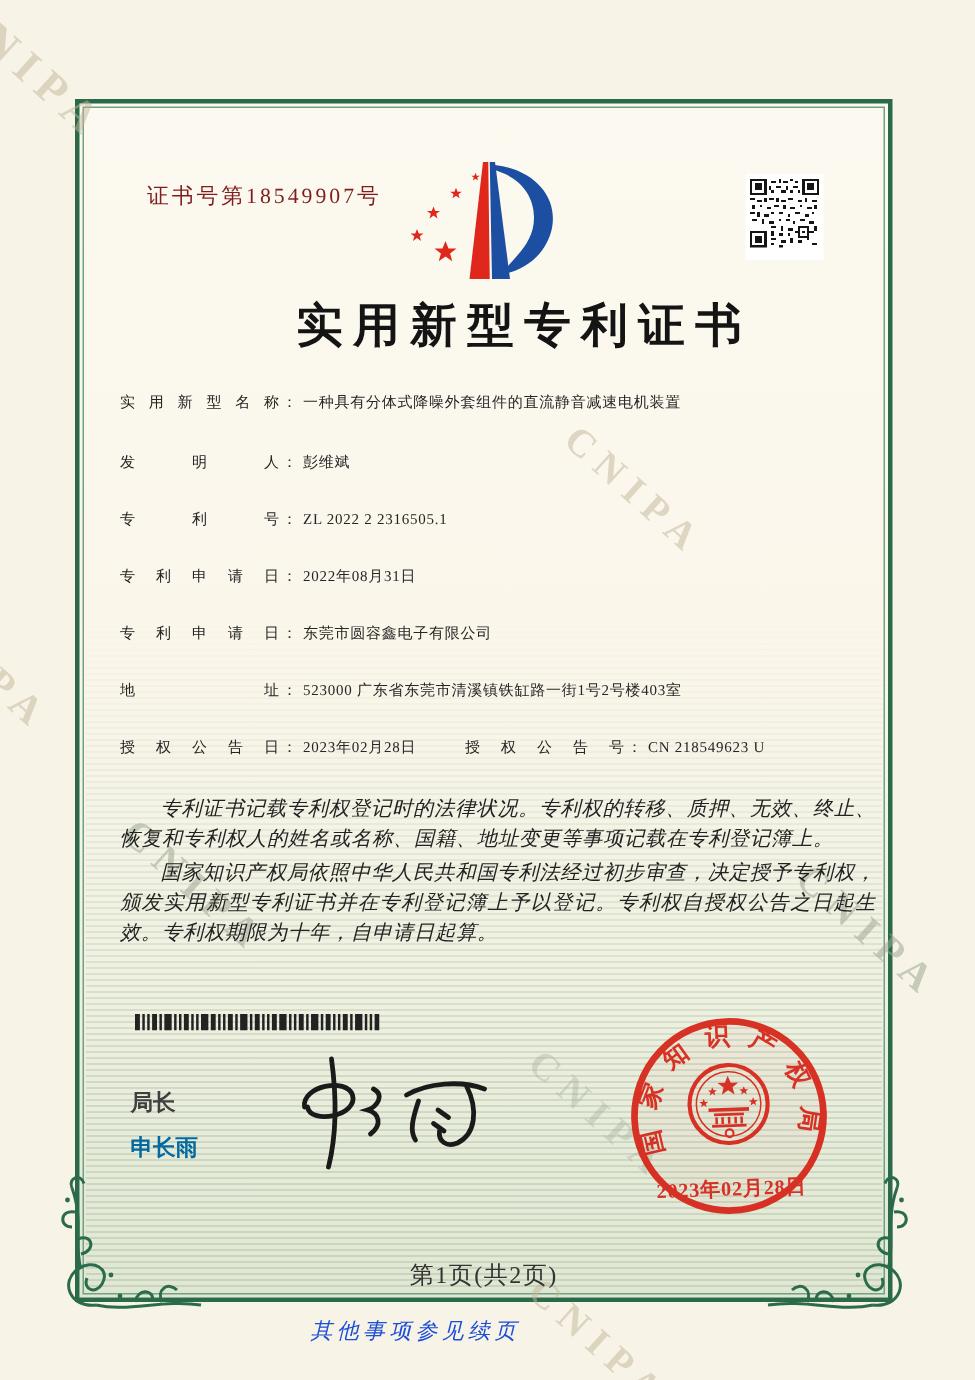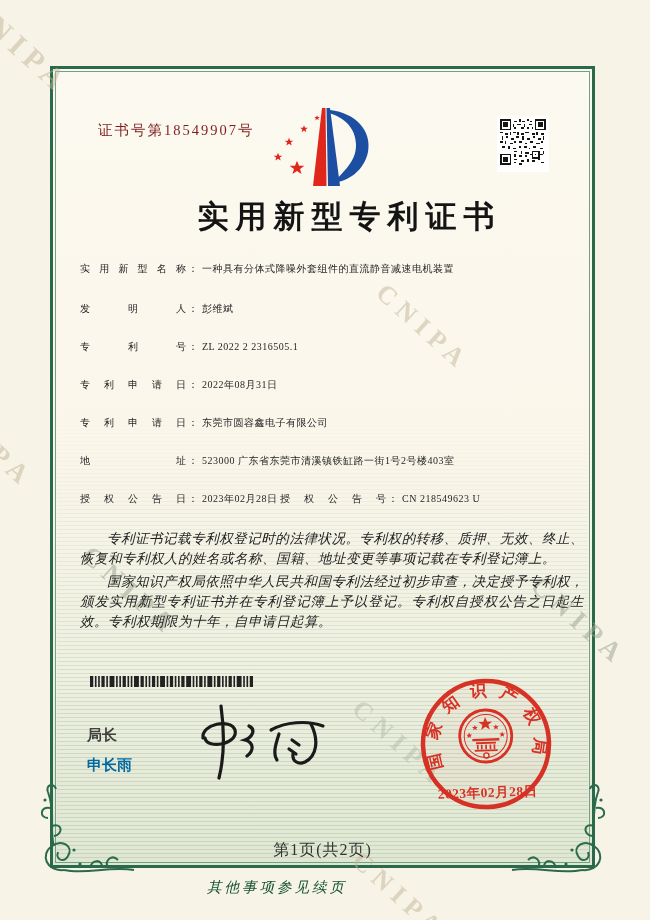--- a/index.html
+++ b/index.html
@@ -40,34 +40,34 @@
     left:50px;top:196px;width:599px;text-align:center;z-index:3;
     font-size:31px;font-weight:700;letter-spacing:7px;color:#141414;
   }
   .frow{position:absolute;left:80px;right:70px;z-index:3;font-size:10px;line-height:19px;white-space:nowrap;}
   .flabel{
     display:inline-block;width:106px;vertical-align:top;
     text-align:justify;text-align-last:justify;color:#242424;
   }
   .fcolon{display:inline-block;margin:0 4px 0 2px;}
   .fval{letter-spacing:0.5px;}
-  .pair2{}
+  .pair2{margin-left:30px;}
   .paras{
     position:absolute;left:80px;right:66px;top:529px;z-index:3;
     font-size:13.5px;line-height:20px;text-align:justify;
     font-style:italic;font-weight:500;color:#222;letter-spacing:0.5px;
   }
   .paras p{margin:0 0 3px 0;text-indent:2em;}
   .barcode{left:90px;top:676px;z-index:3;}
   .signer-title{left:87px;top:726px;z-index:4;font-family:"Liberation Sans",sans-serif;font-size:15px;font-weight:600;color:#404040;}
   .signer-name{left:87px;top:756px;z-index:4;font-family:"Liberation Sans",sans-serif;font-size:15px;font-weight:600;color:#0369a1;}
   .signature{left:185px;top:694px;z-index:4;}
   .seal{left:415px;top:673px;z-index:5;opacity:0.95;transform:rotate(-2deg);}
   .page-footer{left:50px;top:840px;width:545px;text-align:center;z-index:3;font-size:16px;color:#333;letter-spacing:1px;}
-  .note{left:0;top:878px;width:554px;text-align:center;z-index:3;font-size:14.5px;font-style:italic;font-weight:500;letter-spacing:3px;color:#14532d;}
+  .note{left:0;top:878px;width:554px;text-align:center;z-index:3;font-size:14.5px;font-style:italic;font-weight:500;letter-spacing:3px;color:#1d4ed8;}
   .flourish{z-index:6;}
   .flourish.right{transform:scaleX(-1);}
   .logo{left:268px;top:100px;z-index:3;}
   .qr{left:497px;top:116px;z-index:3;background:#fff;padding:3px;}
 </style>
 </head>
 <body>
 
 <span class="wm" style="left:-18px;top:-10px;font-size:30px;">CNIPA</span>
 <span class="wm" style="left:390px;top:278px;font-size:26px;">CNIPA</span>

